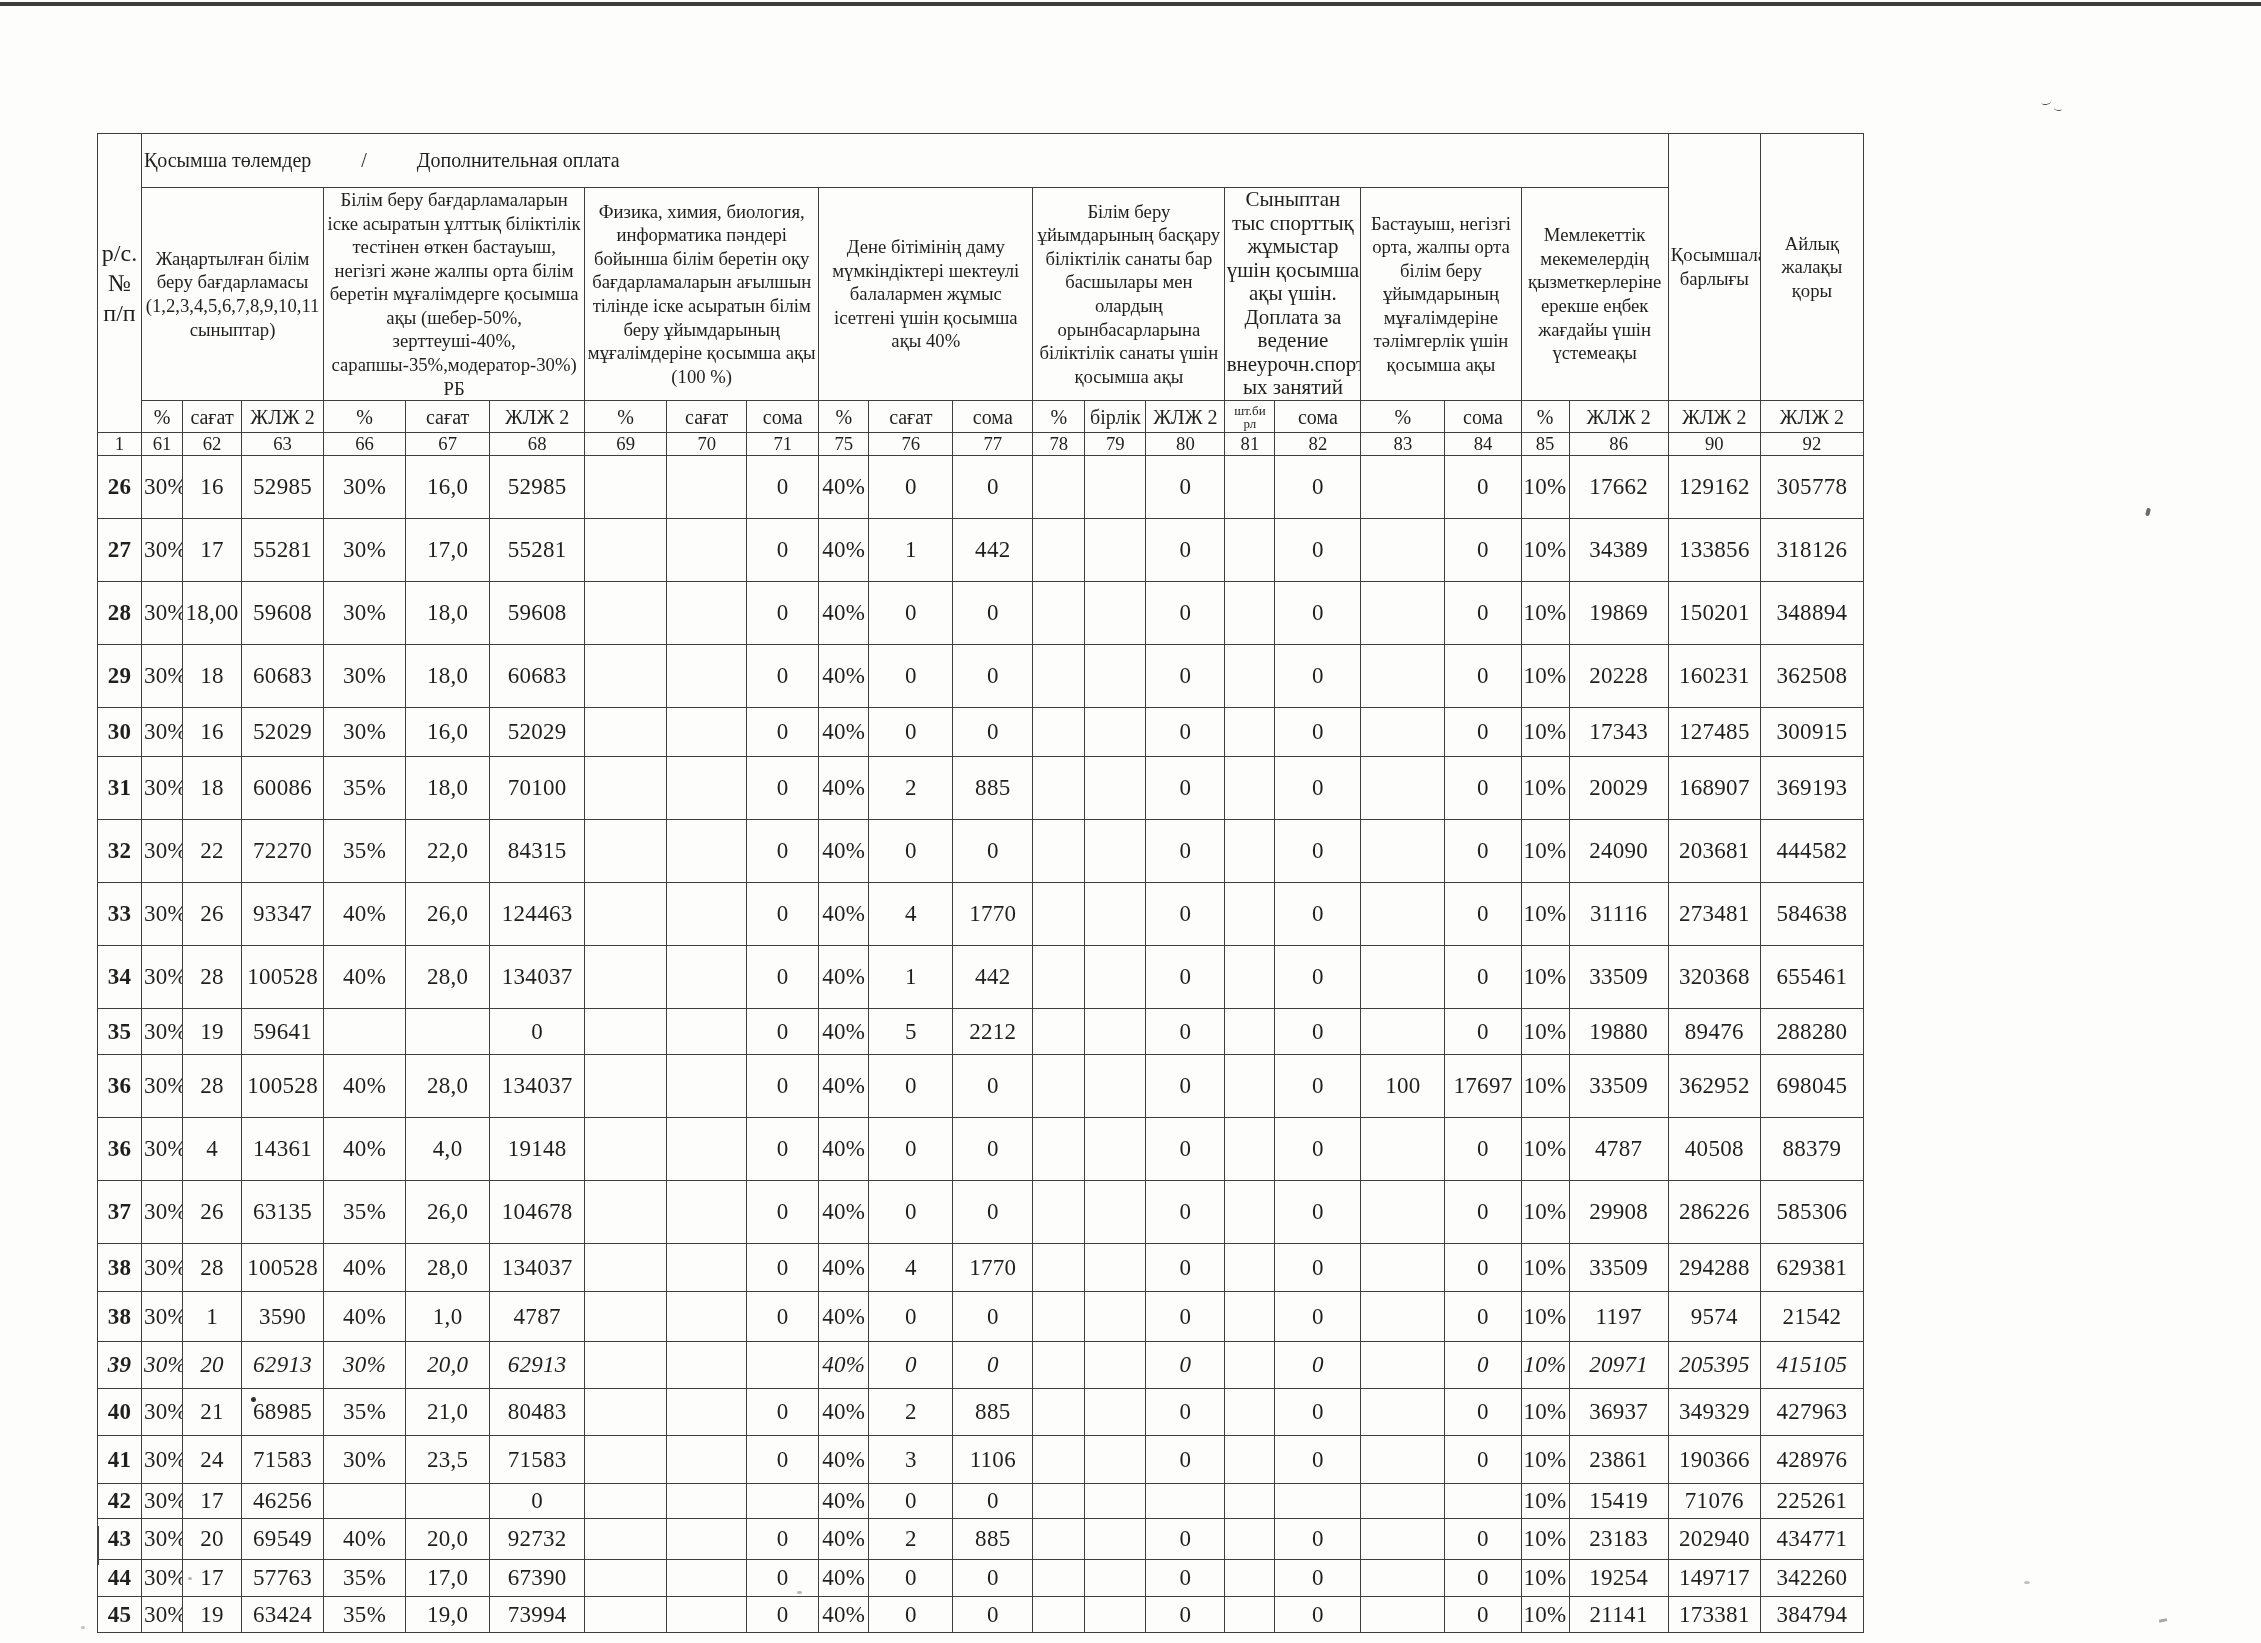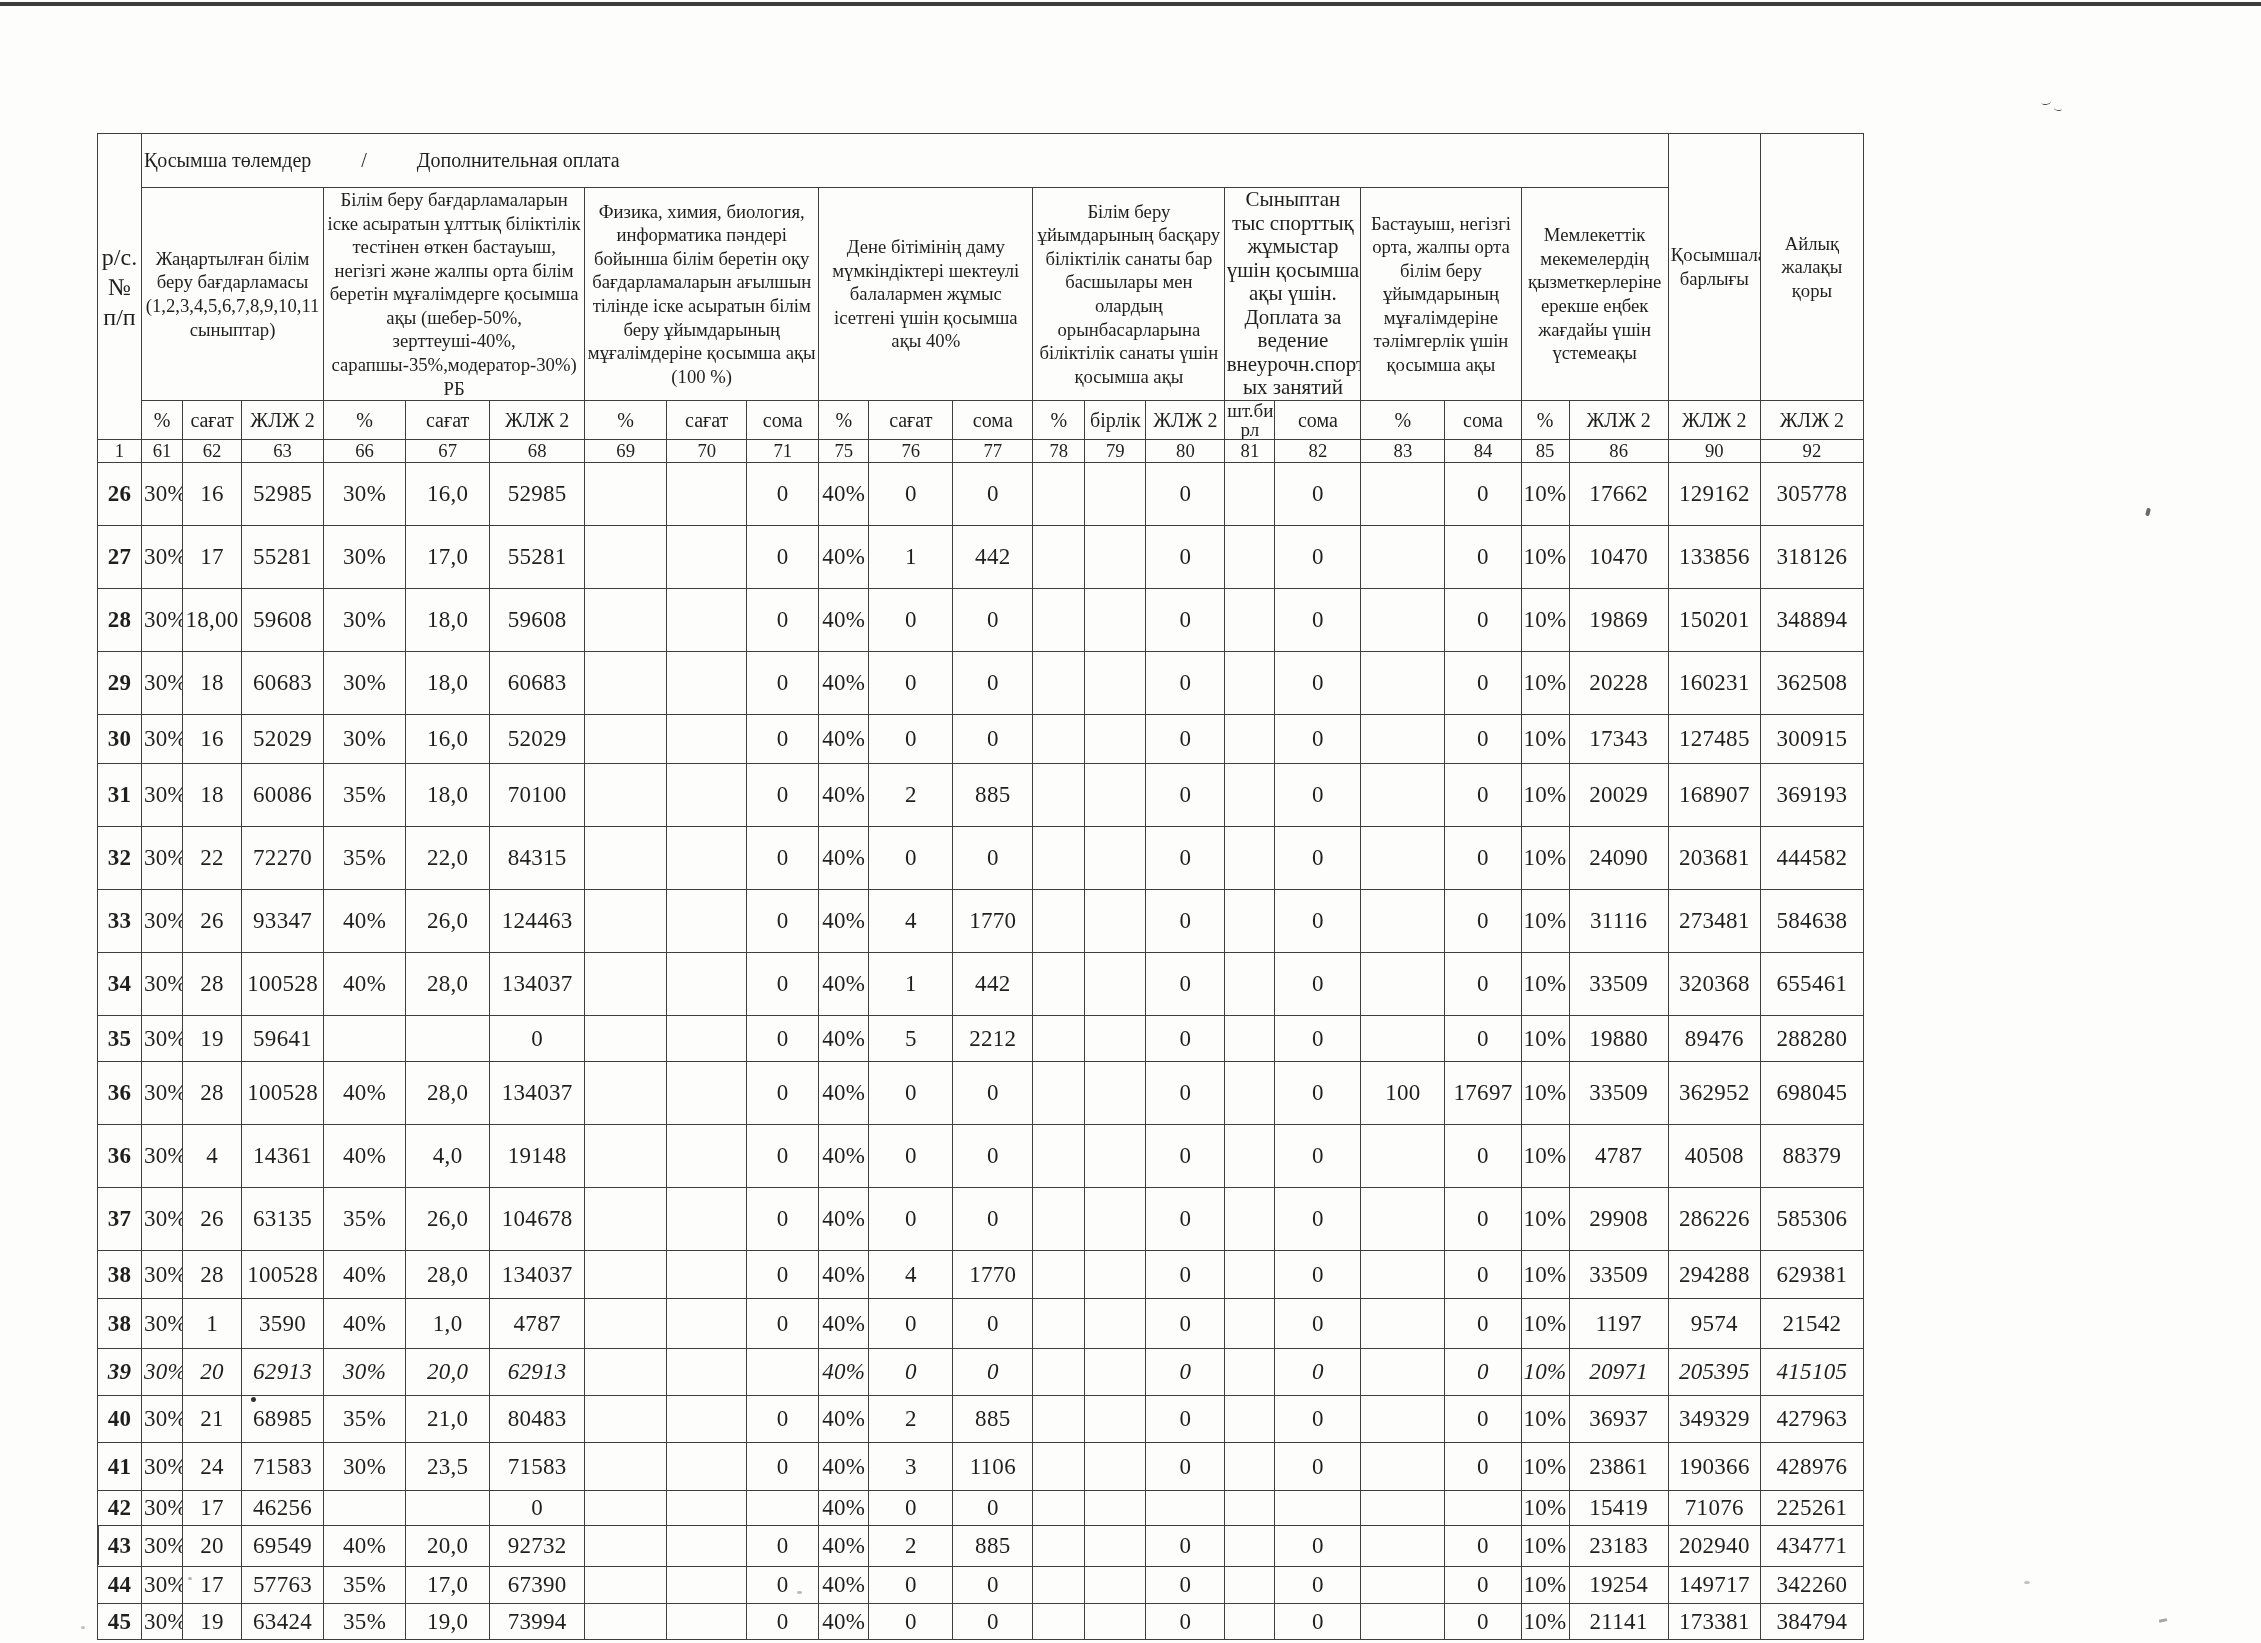--- a/index.html
+++ b/index.html
@@ -39,21 +39,21 @@
   }
   th.gtitle{
     font-size:18.7px;font-weight:bold;text-align:center;vertical-align:middle;
     line-height:1.26;padding:0 5.2px;
   }
   th.gtitle.tight{font-size:21px;line-height:1.12;padding:0 1.3px;}
   td.unit{
     font-size:20px;font-weight:bold;text-align:center;vertical-align:middle;
     line-height:1.0;
   }
-  td.unit.small{font-size:19px;}
+  td.unit.small{font-size:13px;}
   td.colnum{
     font-size:18.7px;font-weight:bold;text-align:center;vertical-align:middle;
   }
   
   tbody td{
     font-size:23px;text-align:center;vertical-align:middle;
     letter-spacing:0.3px;
   }
   tbody td.rn{font-weight:bold;}
   
@@ -213,21 +213,21 @@
           <td>1</td>
           <td>442</td>
           <td></td>
           <td></td>
           <td>0</td>
           <td></td>
           <td>0</td>
           <td></td>
           <td>0</td>
           <td>10%</td>
-          <td>10470</td>
+          <td>34389</td>
           <td>133856</td>
           <td>318126</td>
         </tr>
         <tr style="height: 63px;">
           <td class="rn">28</td>
           <td>30%</td>
           <td>18,00</td>
           <td>59608</td>
           <td>30%</td>
           <td>18,0</td>

